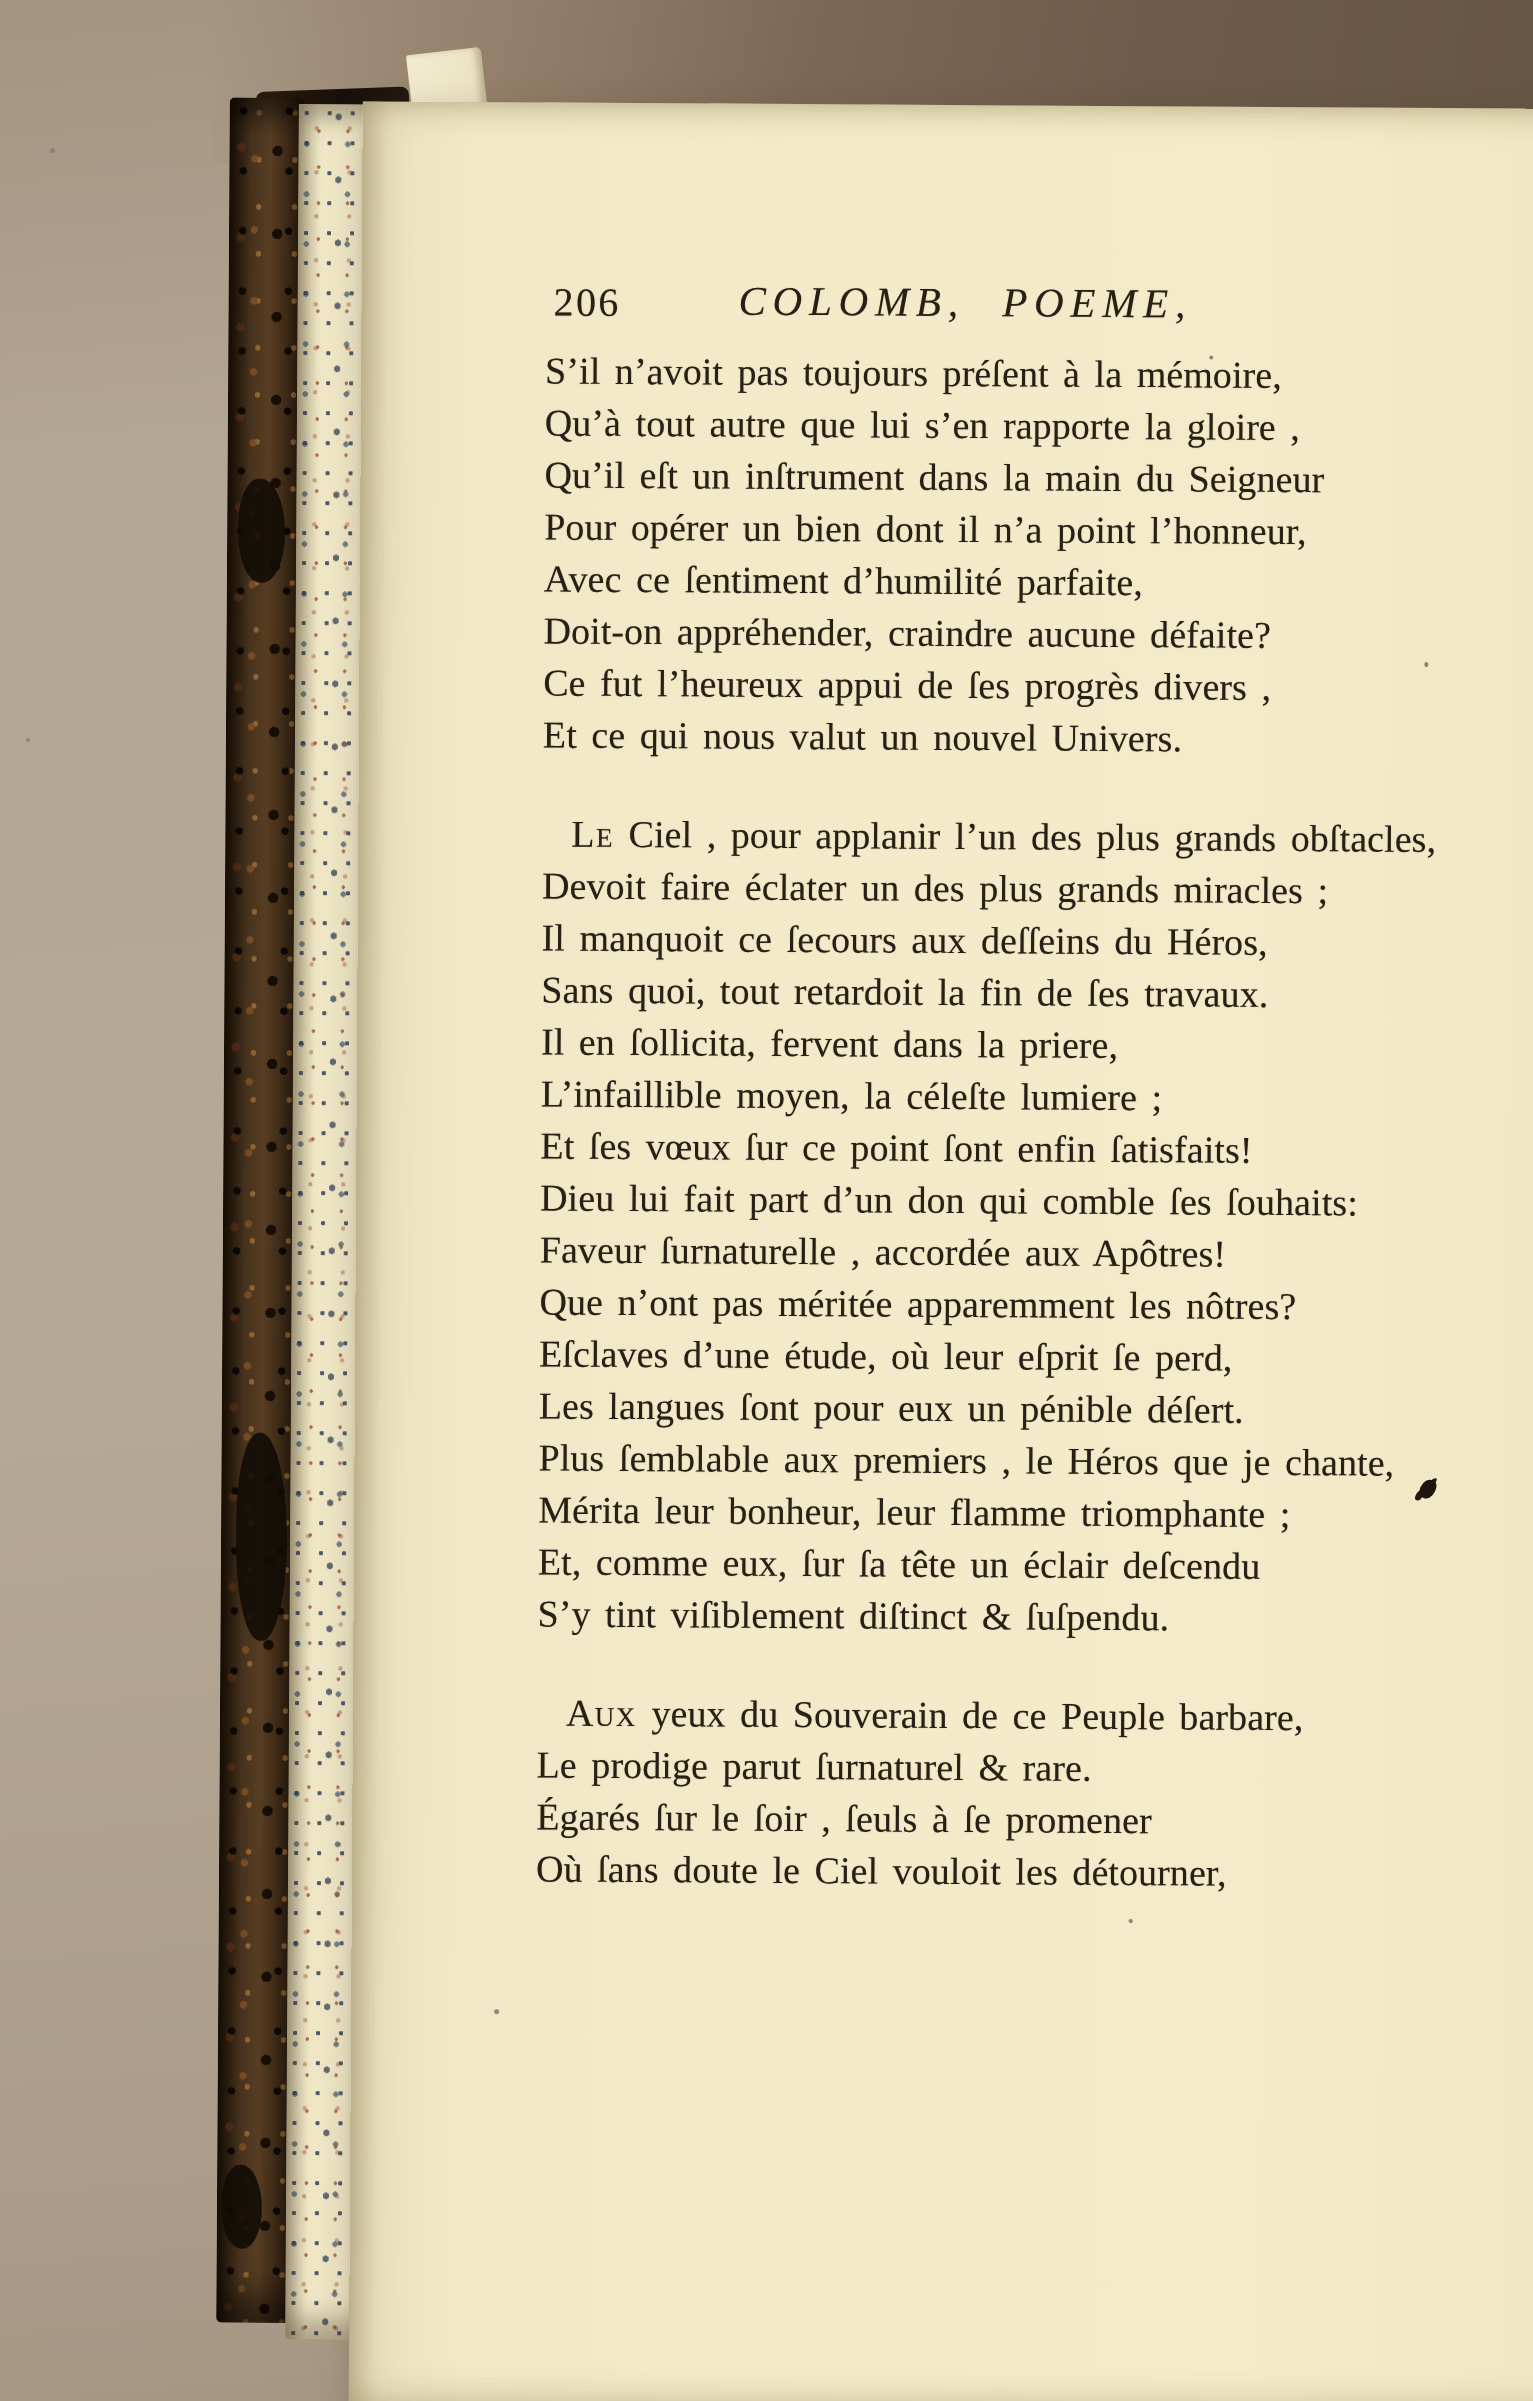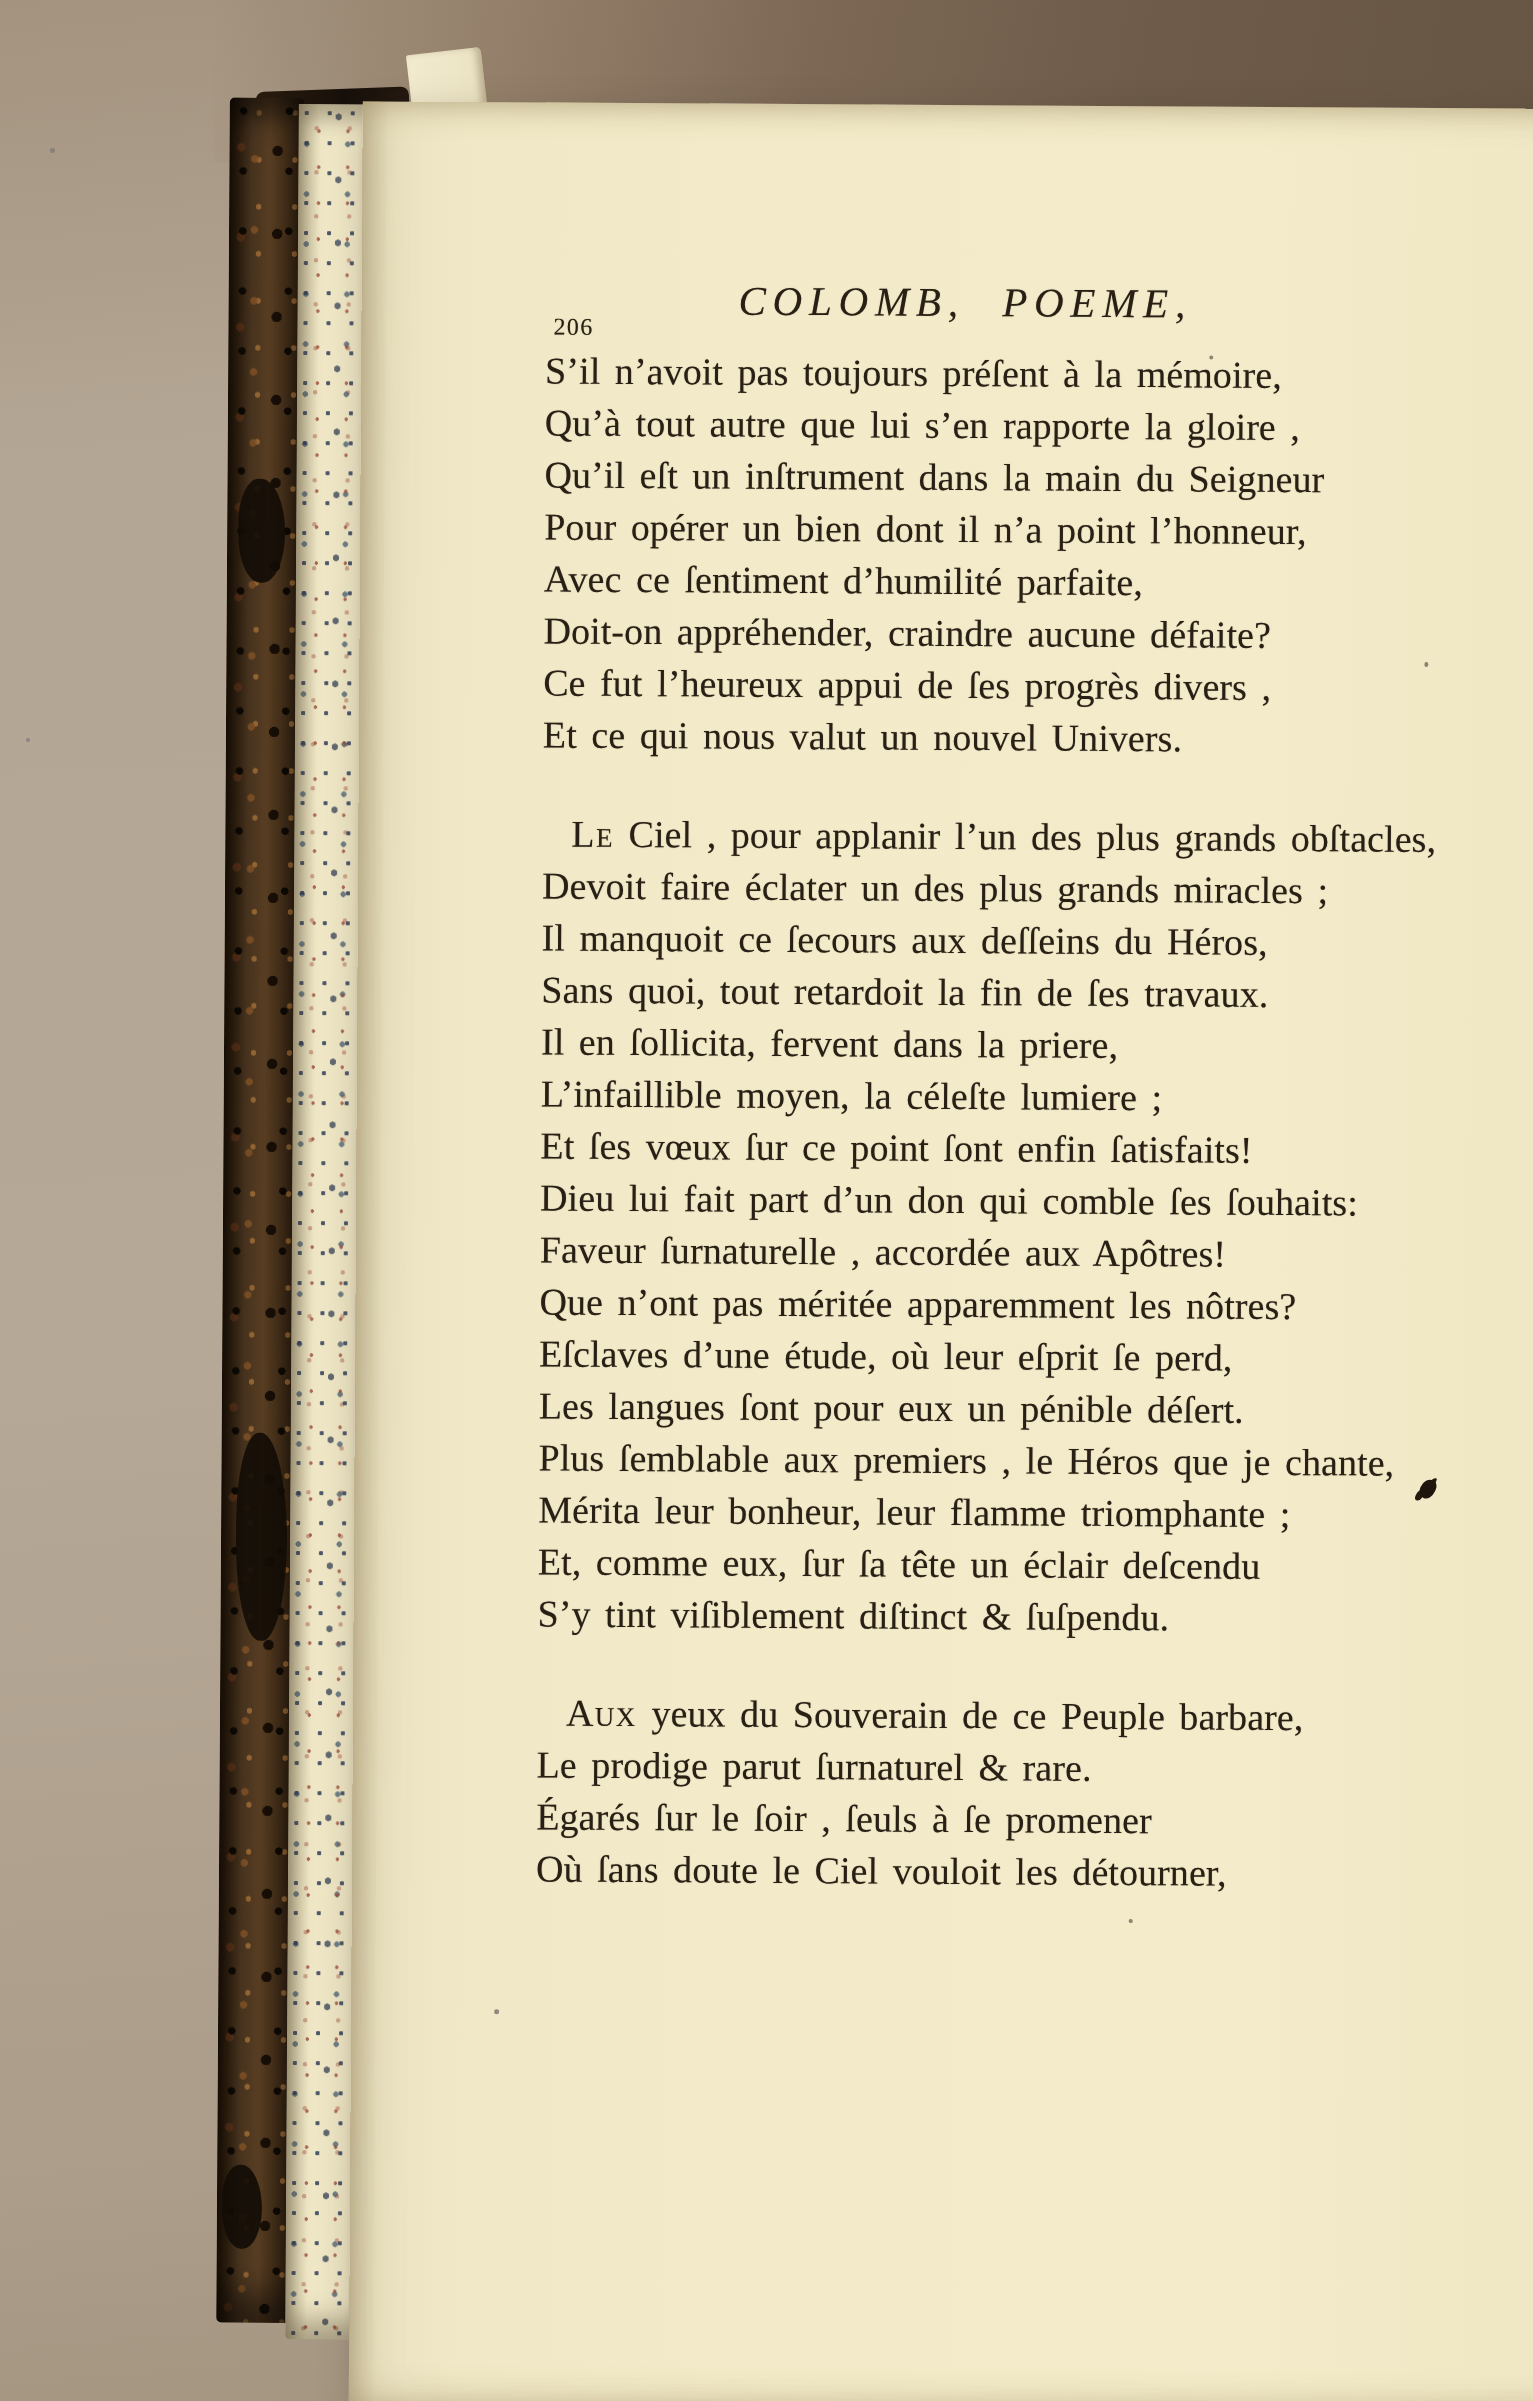--- a/index.html
+++ b/index.html
@@ -72,21 +72,21 @@
   }
 
   
   .text-block{
     position:absolute;left:332px;top:249px;width:979px;
     color:#281f15;font-size:38px;line-height:52px;
     text-shadow:0 0 1px rgba(45,33,20,.45);
     letter-spacing:.002em;word-spacing:.13em;
   }
   .header{position:relative;height:52px;}
-  .page-number{position:absolute;left:8px;top:24px;font-size:24px;letter-spacing:.06em;}
+  .page-number{position:absolute;left:8px;top:0;font-size:40px;letter-spacing:.06em;}
   .header-title{
     position:absolute;left:193px;top:-3px;font-size:41px;font-style:italic;
     letter-spacing:.165em;word-spacing:.5em;white-space:nowrap;
   }
   .stanza{margin:0;}
   .stanza.s1{margin-top:16.3px;}
   .stanza.s2{margin-top:47px;}
   .stanza.s3{margin-top:47px;}
   .line{white-space:nowrap;}
   .line.indent{padding-left:29px;}

